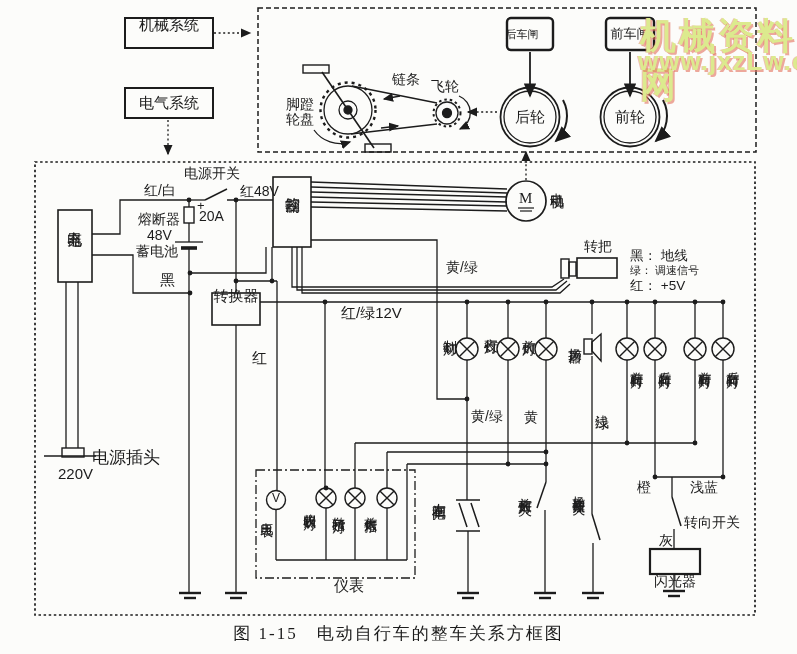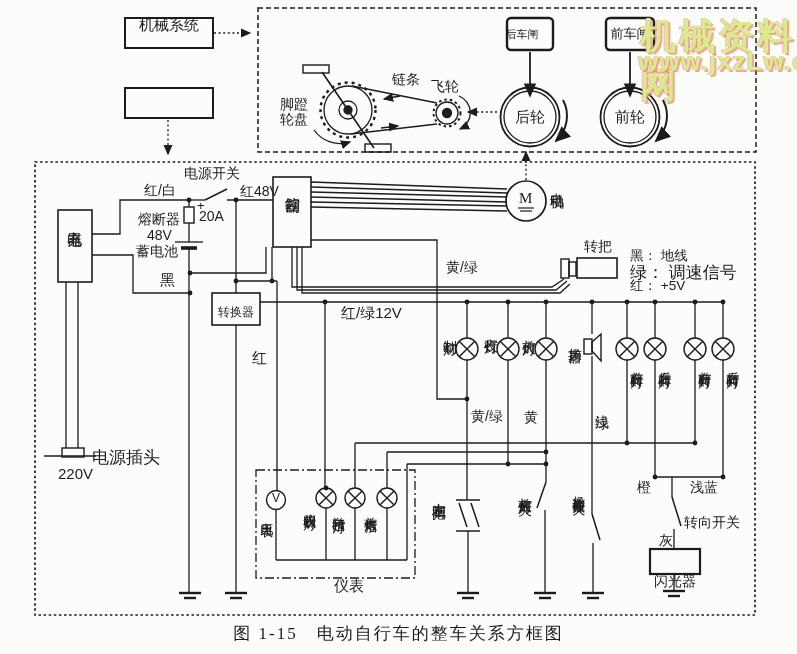--- a/index.html
+++ b/index.html
@@ -6,21 +6,21 @@
   #stage{position:relative;width:797px;height:654px;background:#fcfcfa;overflow:hidden;
          font-family:"Liberation Sans",sans-serif;color:#1c1c1c;}
   #stage svg{position:absolute;left:0;top:0;}
   .lbl{position:absolute;white-space:nowrap;font-size:14px;line-height:1.1;color:#1c1c1c;}
   .v{writing-mode:vertical-rl;text-orientation:upright;letter-spacing:1px;}
   .boxlbl{display:flex;align-items:center;justify-content:center;}
   .wm{position:absolute;font-weight:bold;color:#dcea8e;letter-spacing:3px;
       text-shadow:2px 2px 0 rgba(227,112,92,.6),-1px 0 0 rgba(227,112,92,.45);}
   .cap{position:absolute;left:0;width:797px;text-align:center;font-size:17px;
        font-family:"Liberation Serif",serif;letter-spacing:2px;}
-  .wrap2{white-space:normal;width:34px;text-align:left;}
+  .wrap2{white-space:normal;width:34px;text-align:right;}
 </style>
 </head>
 <body>
 
 <div id="stage">
 
 <svg width="797" height="654" viewBox="0 0 797 654">
   <defs>
     <marker id="arr" markerWidth="9" markerHeight="7" refX="7" refY="3.5" orient="auto">
       <path d="M0,0 L8,3.5 L0,7 z" fill="#1c1c1c"></path>
@@ -267,20 +267,21 @@
           <line x1="587" y1="598" x2="599" y2="598"></line>
         </g>
     <g>
           <line x1="663" y1="591" x2="685" y2="591"></line>
           <line x1="668" y1="596" x2="680" y2="596"></line>
         </g>
   </g>
 </svg>
 
 <span class="lbl boxlbl" style="left:125px;top:18px;width:88px;height:14px;font-size:15px">机械系统</span>
+<span class="lbl boxlbl" style="left:125px;top:88px;width:88px;height:30px;font-size:15px">电气系统</span>
 <span class="lbl boxlbl" style="left:507px;top:18px;width:30px;height:32px;font-size:11px">后车闸</span>
 <span class="lbl boxlbl" style="left:606px;top:18px;width:48px;height:32px;font-size:13px">前车闸</span>
 <span class="lbl" style="left:504px;top:109px;width:52px;text-align:center;font-size:15px">后轮</span>
 <span class="lbl" style="left:604px;top:109px;width:52px;text-align:center;font-size:15px">前轮</span>
 <span class="lbl wrap2" style="left:280px;top:97px;font-size:14px">脚蹬轮盘</span>
 <span class="lbl" style="left:392px;top:72px">链条</span>
 <span class="lbl" style="left:431px;top:79px">飞轮</span>
 
 <span class="lbl v" style="left:66px;top:219px;font-size:15px">充电器</span>
 <span class="lbl" style="left:184px;top:166px">电源开关</span>
@@ -293,25 +294,25 @@
 <span class="lbl" style="left:199px;top:209px">20A</span>
 <span class="lbl" style="left:160px;top:272px;font-size:15px">黑</span>
 <span class="lbl" style="left:92px;top:449px;font-size:17px">电源插头</span>
 <span class="lbl" style="left:58px;top:466px;font-size:15px">220V</span>
 
 <span class="lbl v" style="left:284px;top:185px;font-size:15px">控制器</span>
 <span class="lbl" style="left:519px;top:190px;font-size:15px;font-family:'Liberation Serif',serif">M</span>
 <span class="lbl v" style="left:549px;top:182px">电动机</span>
 <span class="lbl" style="left:584px;top:239px">转把</span>
 <span class="lbl" style="left:630px;top:249px;font-size:13.5px">黑： 地线</span>
-<span class="lbl" style="left:630px;top:264px;font-size:17px">绿： 调速信号</span>
+<span class="lbl" style="left:630px;top:264px;font-size:11px">绿： 调速信号</span>
 <span class="lbl" style="left:630px;top:279px;font-size:13.5px">红： +5V</span>
 <span class="lbl" style="left:446px;top:260px">黄/绿</span>
 
-<span class="lbl boxlbl" style="left:212px;top:297px;width:48px;height:32px;font-size:12px">转换器</span>
+<span class="lbl boxlbl" style="left:212px;top:280px;width:48px;height:32px;font-size:15px">转换器</span>
 <span class="lbl" style="left:341px;top:305px;font-size:15px">红/绿12V</span>
 <span class="lbl" style="left:252px;top:350px;font-size:15px">红</span>
 
 <span class="lbl v" style="left:442px;top:329px">制动灯</span>
 <span class="lbl v" style="left:483px;top:327px">夜行灯</span>
 <span class="lbl v" style="left:521px;top:329px">前大灯</span>
 <span class="lbl v" style="left:567px;top:337px">扬声器</span>
 <span class="lbl v" style="left:629px;top:361px;font-size:13px">前左转向灯</span>
 <span class="lbl v" style="left:657px;top:361px;font-size:13px">后左转向灯</span>
 <span class="lbl v" style="left:697px;top:361px;font-size:13px">前右转向灯</span>

